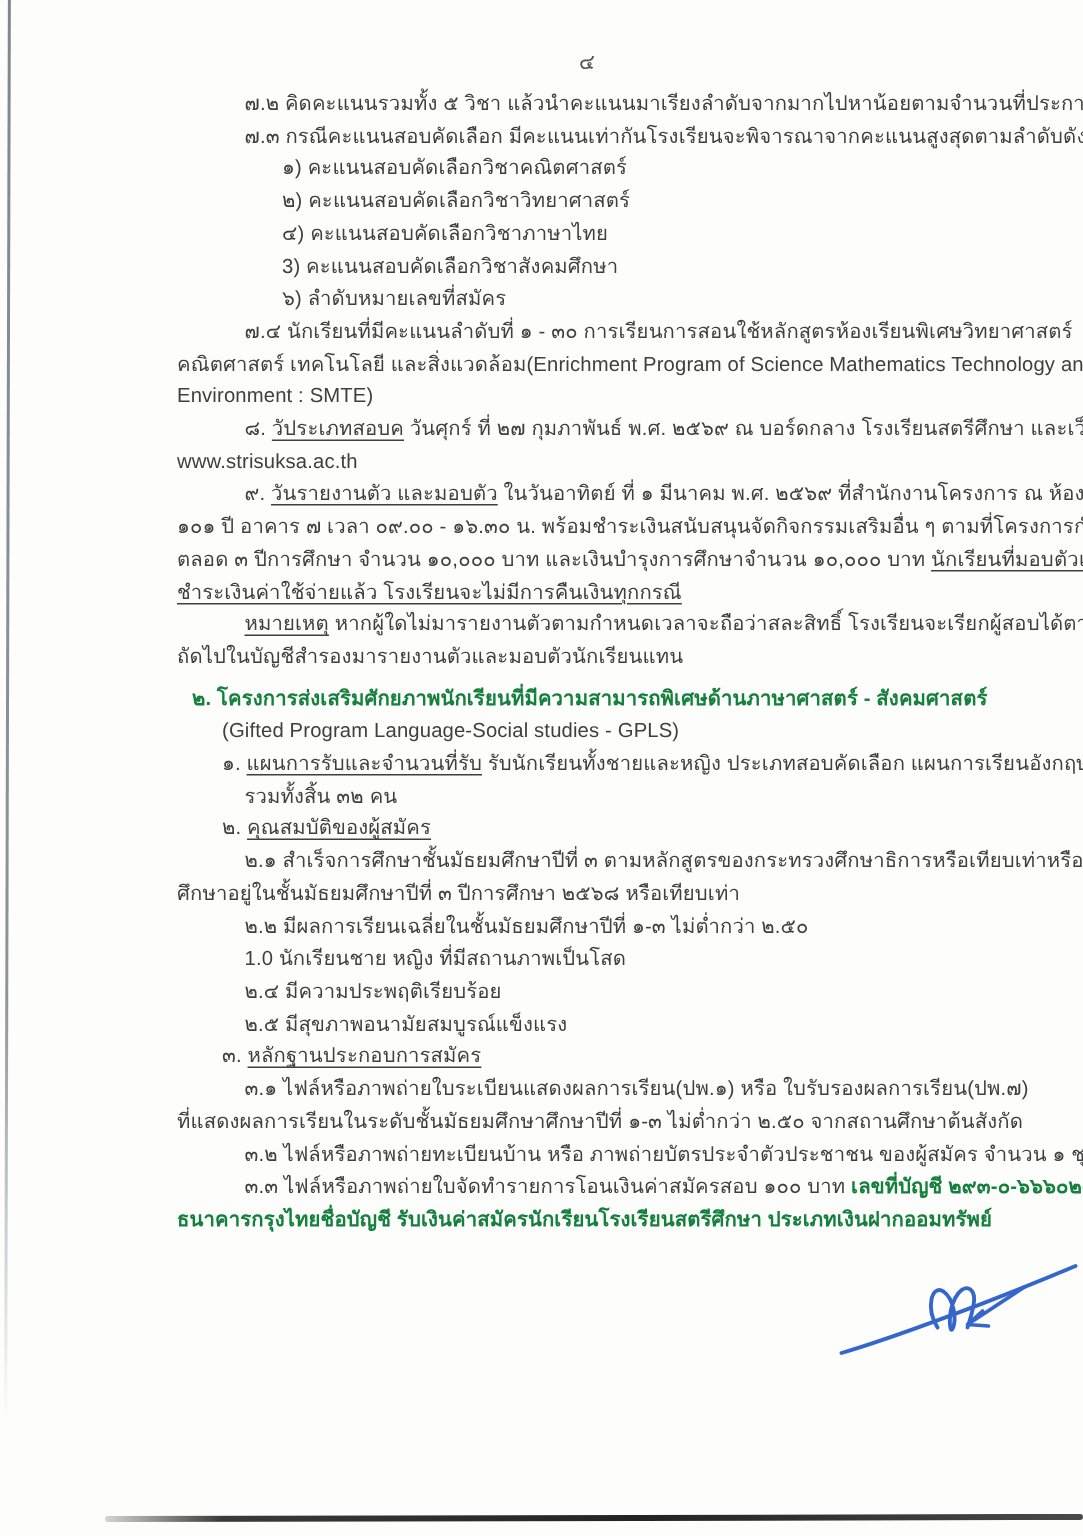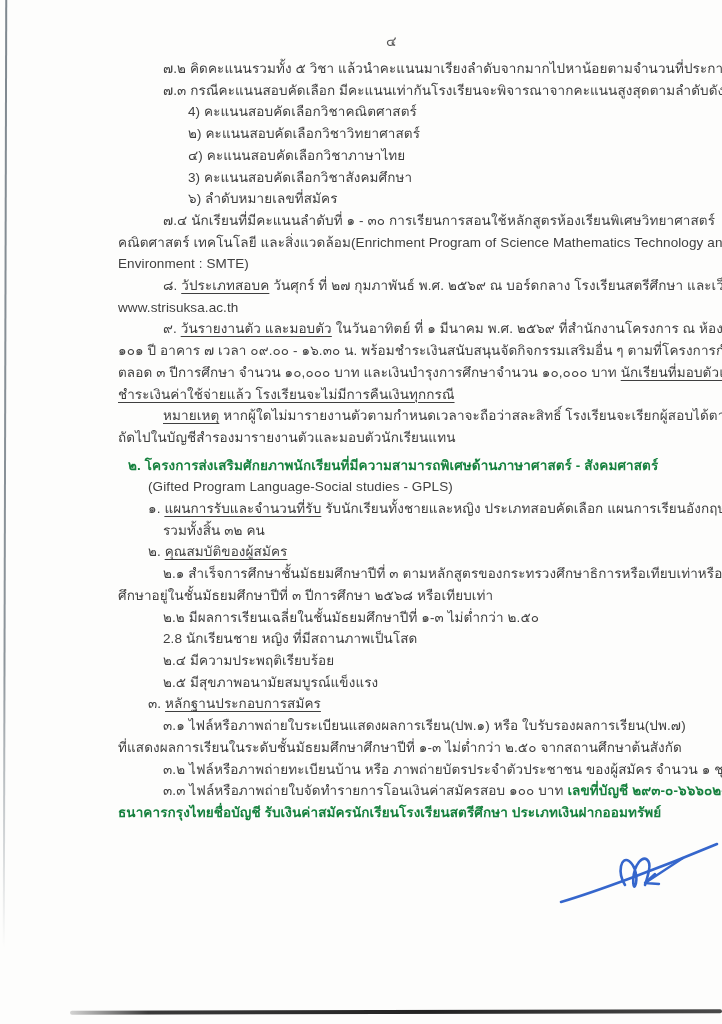--- a/index.html
+++ b/index.html
@@ -47,21 +47,21 @@
 
 <div class="page">
 
   <div class="scan-edge-left"></div>
 
   <div class="page-number">๔</div>
 
   <div class="doc-body">
       <div class="line ind-1"><span>๗.๒ คิดคะแนนรวมทั้ง ๕ วิชา แล้วนำคะแนนมาเรียงลำดับจากมากไปหาน้อยตามจำนวนที่ประกาศ</span></div>
       <div class="line ind-1"><span>๗.๓ กรณีคะแนนสอบคัดเลือก มีคะแนนเท่ากันโรงเรียนจะพิจารณาจากคะแนนสูงสุดตามลำดับดังนี้</span></div>
-      <div class="line ind-2"><span>4) คะแนนสอบคัดเลือกวิชาคณิตศาสตร์</span></div>
+      <div class="line ind-2"><span>๑) คะแนนสอบคัดเลือกวิชาคณิตศาสตร์</span></div>
       <div class="line ind-2"><span>๒) คะแนนสอบคัดเลือกวิชาวิทยาศาสตร์</span></div>
       <div class="line ind-2"><span>๔) คะแนนสอบคัดเลือกวิชาภาษาไทย</span></div>
       <div class="line ind-2"><span>3) คะแนนสอบคัดเลือกวิชาสังคมศึกษา</span></div>
       <div class="line ind-2"><span>๖) ลำดับหมายเลขที่สมัคร</span></div>
       <div class="line ind-1"><span>๗.๔ นักเรียนที่มีคะแนนลำดับที่ ๑ - ๓๐ การเรียนการสอนใช้หลักสูตรห้องเรียนพิเศษวิทยาศาสตร์</span></div>
       <div class="line ind-0"><span>คณิตศาสตร์ เทคโนโลยี และสิ่งแวดล้อม(Enrichment Program of Science Mathematics Technology and</span></div>
       <div class="line ind-0"><span>Environment : SMTE)</span></div>
       <div class="line ind-1"><span>๘. </span><span class="u">วัประเภทสอบค</span><span> วันศุกร์ ที่ ๒๗ กุมภาพันธ์ พ.ศ. ๒๕๖๙ ณ บอร์ดกลาง โรงเรียนสตรีศึกษา และเว็บไซต์</span></div>
       <div class="line ind-0"><span>www.strisuksa.ac.th</span></div>
       <div class="line ind-1"><span>๙. </span><span class="u">วันรายงานตัว และมอบตัว</span><span> ในวันอาทิตย์ ที่ ๑ มีนาคม พ.ศ. ๒๕๖๙ ที่สำนักงานโครงการ ณ ห้อง ประชุม</span></div>
@@ -71,21 +71,21 @@
       <div class="line ind-1"><span class="u">หมายเหตุ</span><span> หากผู้ใดไม่มารายงานตัวตามกำหนดเวลาจะถือว่าสละสิทธิ์ โรงเรียนจะเรียกผู้สอบได้ตามลำดับ</span></div>
       <div class="line ind-0"><span>ถัดไปในบัญชีสำรองมารายงานตัวและมอบตัวนักเรียนแทน</span></div>
       <div class="line ind-h" style="margin-top: 6px;"><span class="b">๒. โครงการส่งเสริมศักยภาพนักเรียนที่มีความสามารถพิเศษด้านภาษาศาสตร์ - สังคมศาสตร์</span></div>
       <div class="line ind-s"><span>(Gifted Program Language-Social studies - GPLS)</span></div>
       <div class="line ind-s"><span>๑. </span><span class="u">แผนการรับและจำนวนที่รับ</span><span> รับนักเรียนทั้งชายและหญิง ประเภทสอบคัดเลือก แผนการเรียนอังกฤษ-สังคม</span></div>
       <div class="line ind-1"><span>รวมทั้งสิ้น ๓๒ คน</span></div>
       <div class="line ind-s"><span>๒. </span><span class="u">คุณสมบัติของผู้สมัคร</span></div>
       <div class="line ind-1"><span>๒.๑ สำเร็จการศึกษาชั้นมัธยมศึกษาปีที่ ๓ ตามหลักสูตรของกระทรวงศึกษาธิการหรือเทียบเท่าหรือ กำลัง</span></div>
       <div class="line ind-0"><span>ศึกษาอยู่ในชั้นมัธยมศึกษาปีที่ ๓ ปีการศึกษา ๒๕๖๘ หรือเทียบเท่า</span></div>
       <div class="line ind-1"><span>๒.๒ มีผลการเรียนเฉลี่ยในชั้นมัธยมศึกษาปีที่ ๑-๓ ไม่ต่ำกว่า ๒.๕๐</span></div>
-      <div class="line ind-1"><span>2.8 นักเรียนชาย หญิง ที่มีสถานภาพเป็นโสด</span></div>
+      <div class="line ind-1"><span>1.0 นักเรียนชาย หญิง ที่มีสถานภาพเป็นโสด</span></div>
       <div class="line ind-1"><span>๒.๔ มีความประพฤติเรียบร้อย</span></div>
       <div class="line ind-1"><span>๒.๕ มีสุขภาพอนามัยสมบูรณ์แข็งแรง</span></div>
       <div class="line ind-s"><span>๓. </span><span class="u">หลักฐานประกอบการสมัคร</span></div>
       <div class="line ind-1"><span>๓.๑ ไฟล์หรือภาพถ่ายใบระเบียนแสดงผลการเรียน(ปพ.๑) หรือ ใบรับรองผลการเรียน(ปพ.๗)</span></div>
       <div class="line ind-0"><span>ที่แสดงผลการเรียนในระดับชั้นมัธยมศึกษาศึกษาปีที่ ๑-๓ ไม่ต่ำกว่า ๒.๕๐ จากสถานศึกษาต้นสังกัด</span></div>
       <div class="line ind-1"><span>๓.๒ ไฟล์หรือภาพถ่ายทะเบียนบ้าน หรือ ภาพถ่ายบัตรประจำตัวประชาชน ของผู้สมัคร จำนวน ๑ ชุด</span></div>
       <div class="line ind-1"><span>๓.๓ ไฟล์หรือภาพถ่ายใบจัดทำรายการโอนเงินค่าสมัครสอบ ๑๐๐ บาท </span><span class="b">เลขที่บัญชี ๒๙๓-๐-๖๖๖๐๒-๑</span></div>
       <div class="line ind-0"><span class="b">ธนาคารกรุงไทยชื่อบัญชี รับเงินค่าสมัครนักเรียนโรงเรียนสตรีศึกษา ประเภทเงินฝากออมทรัพย์</span></div>
     </div>
 

